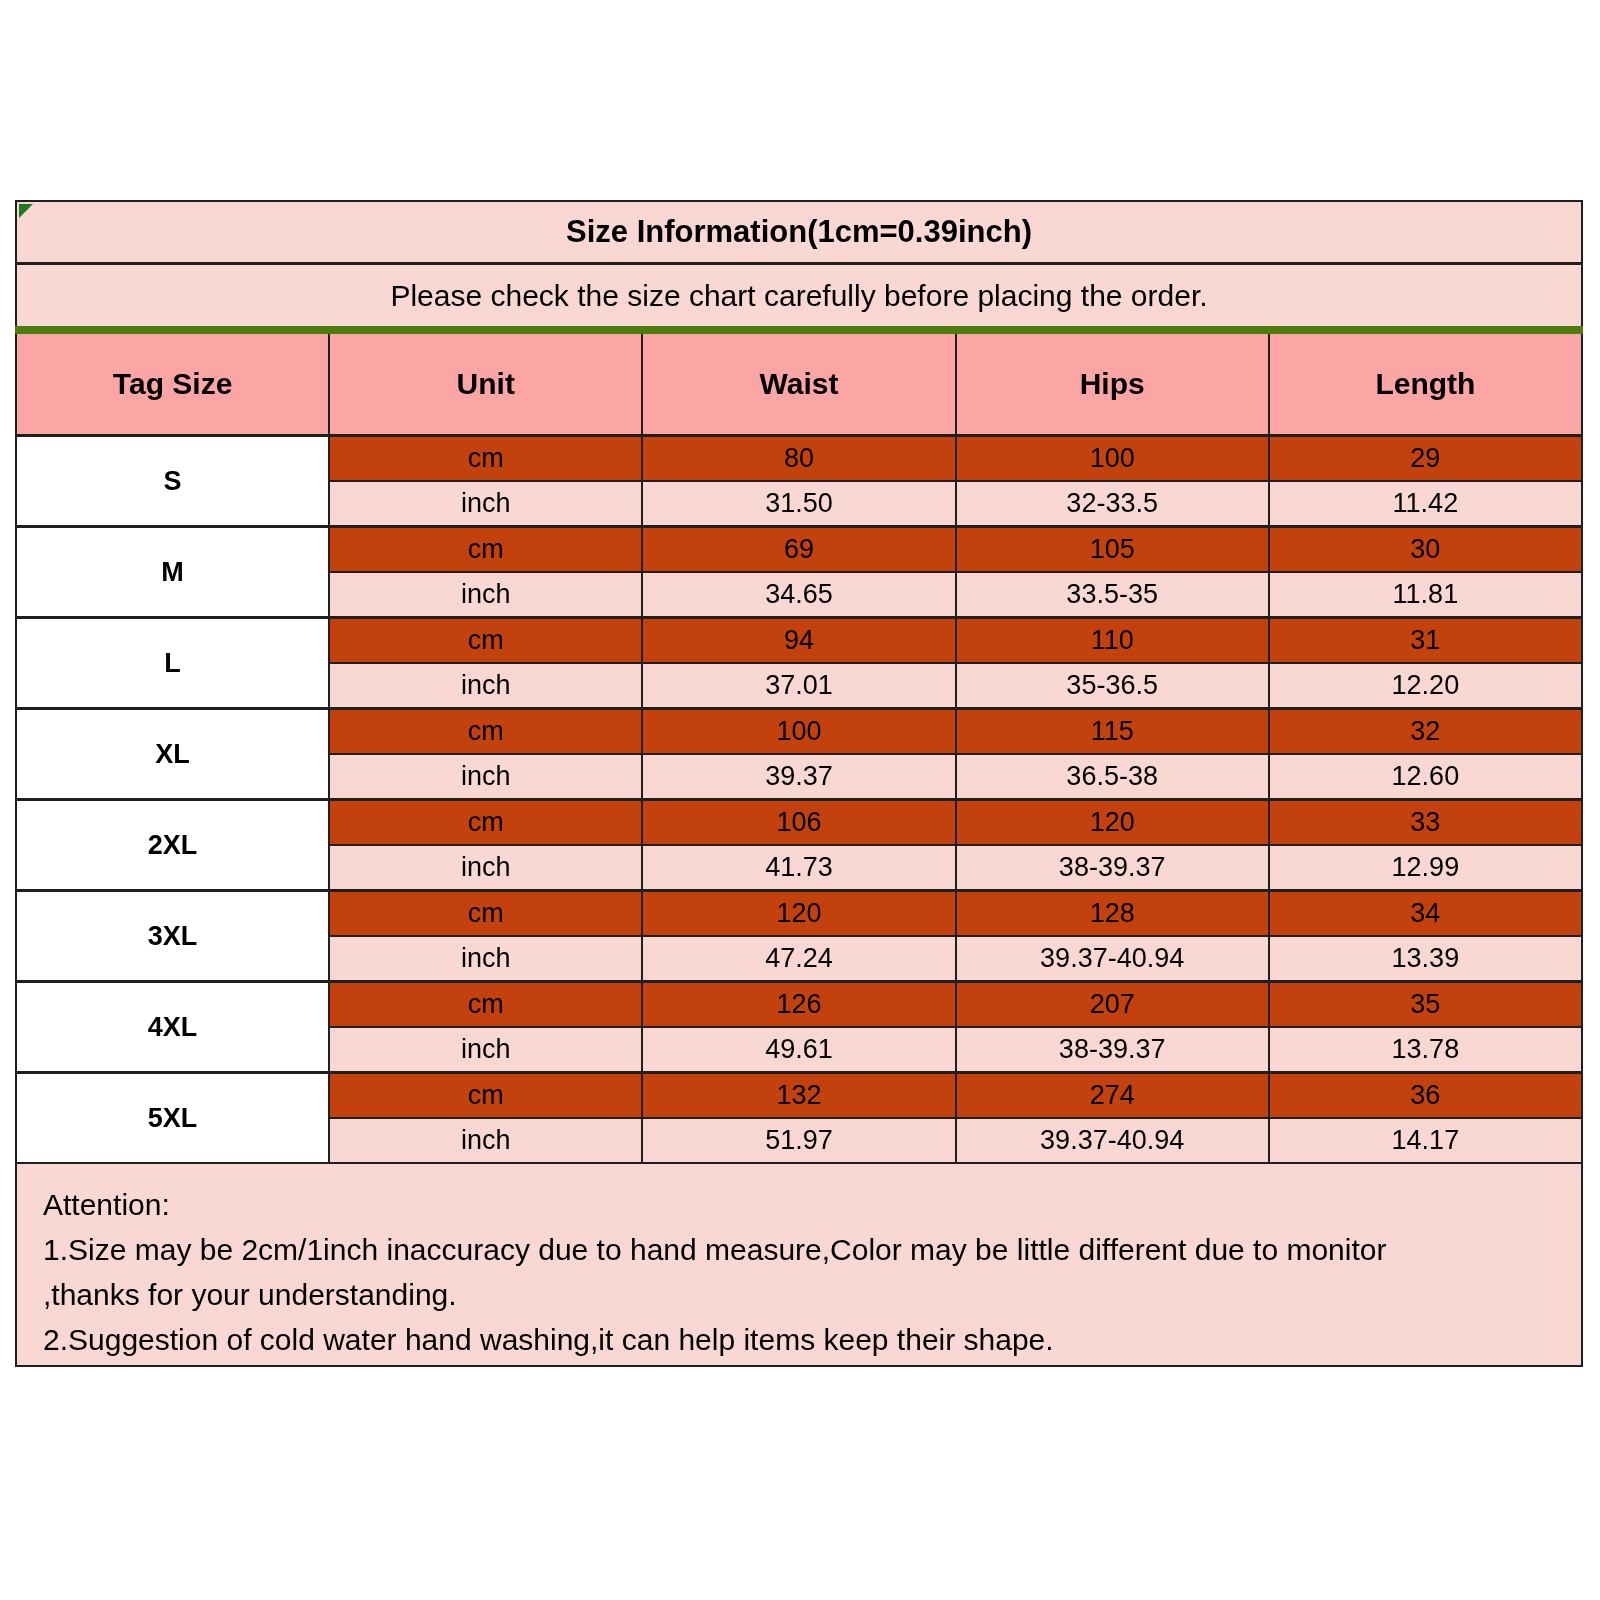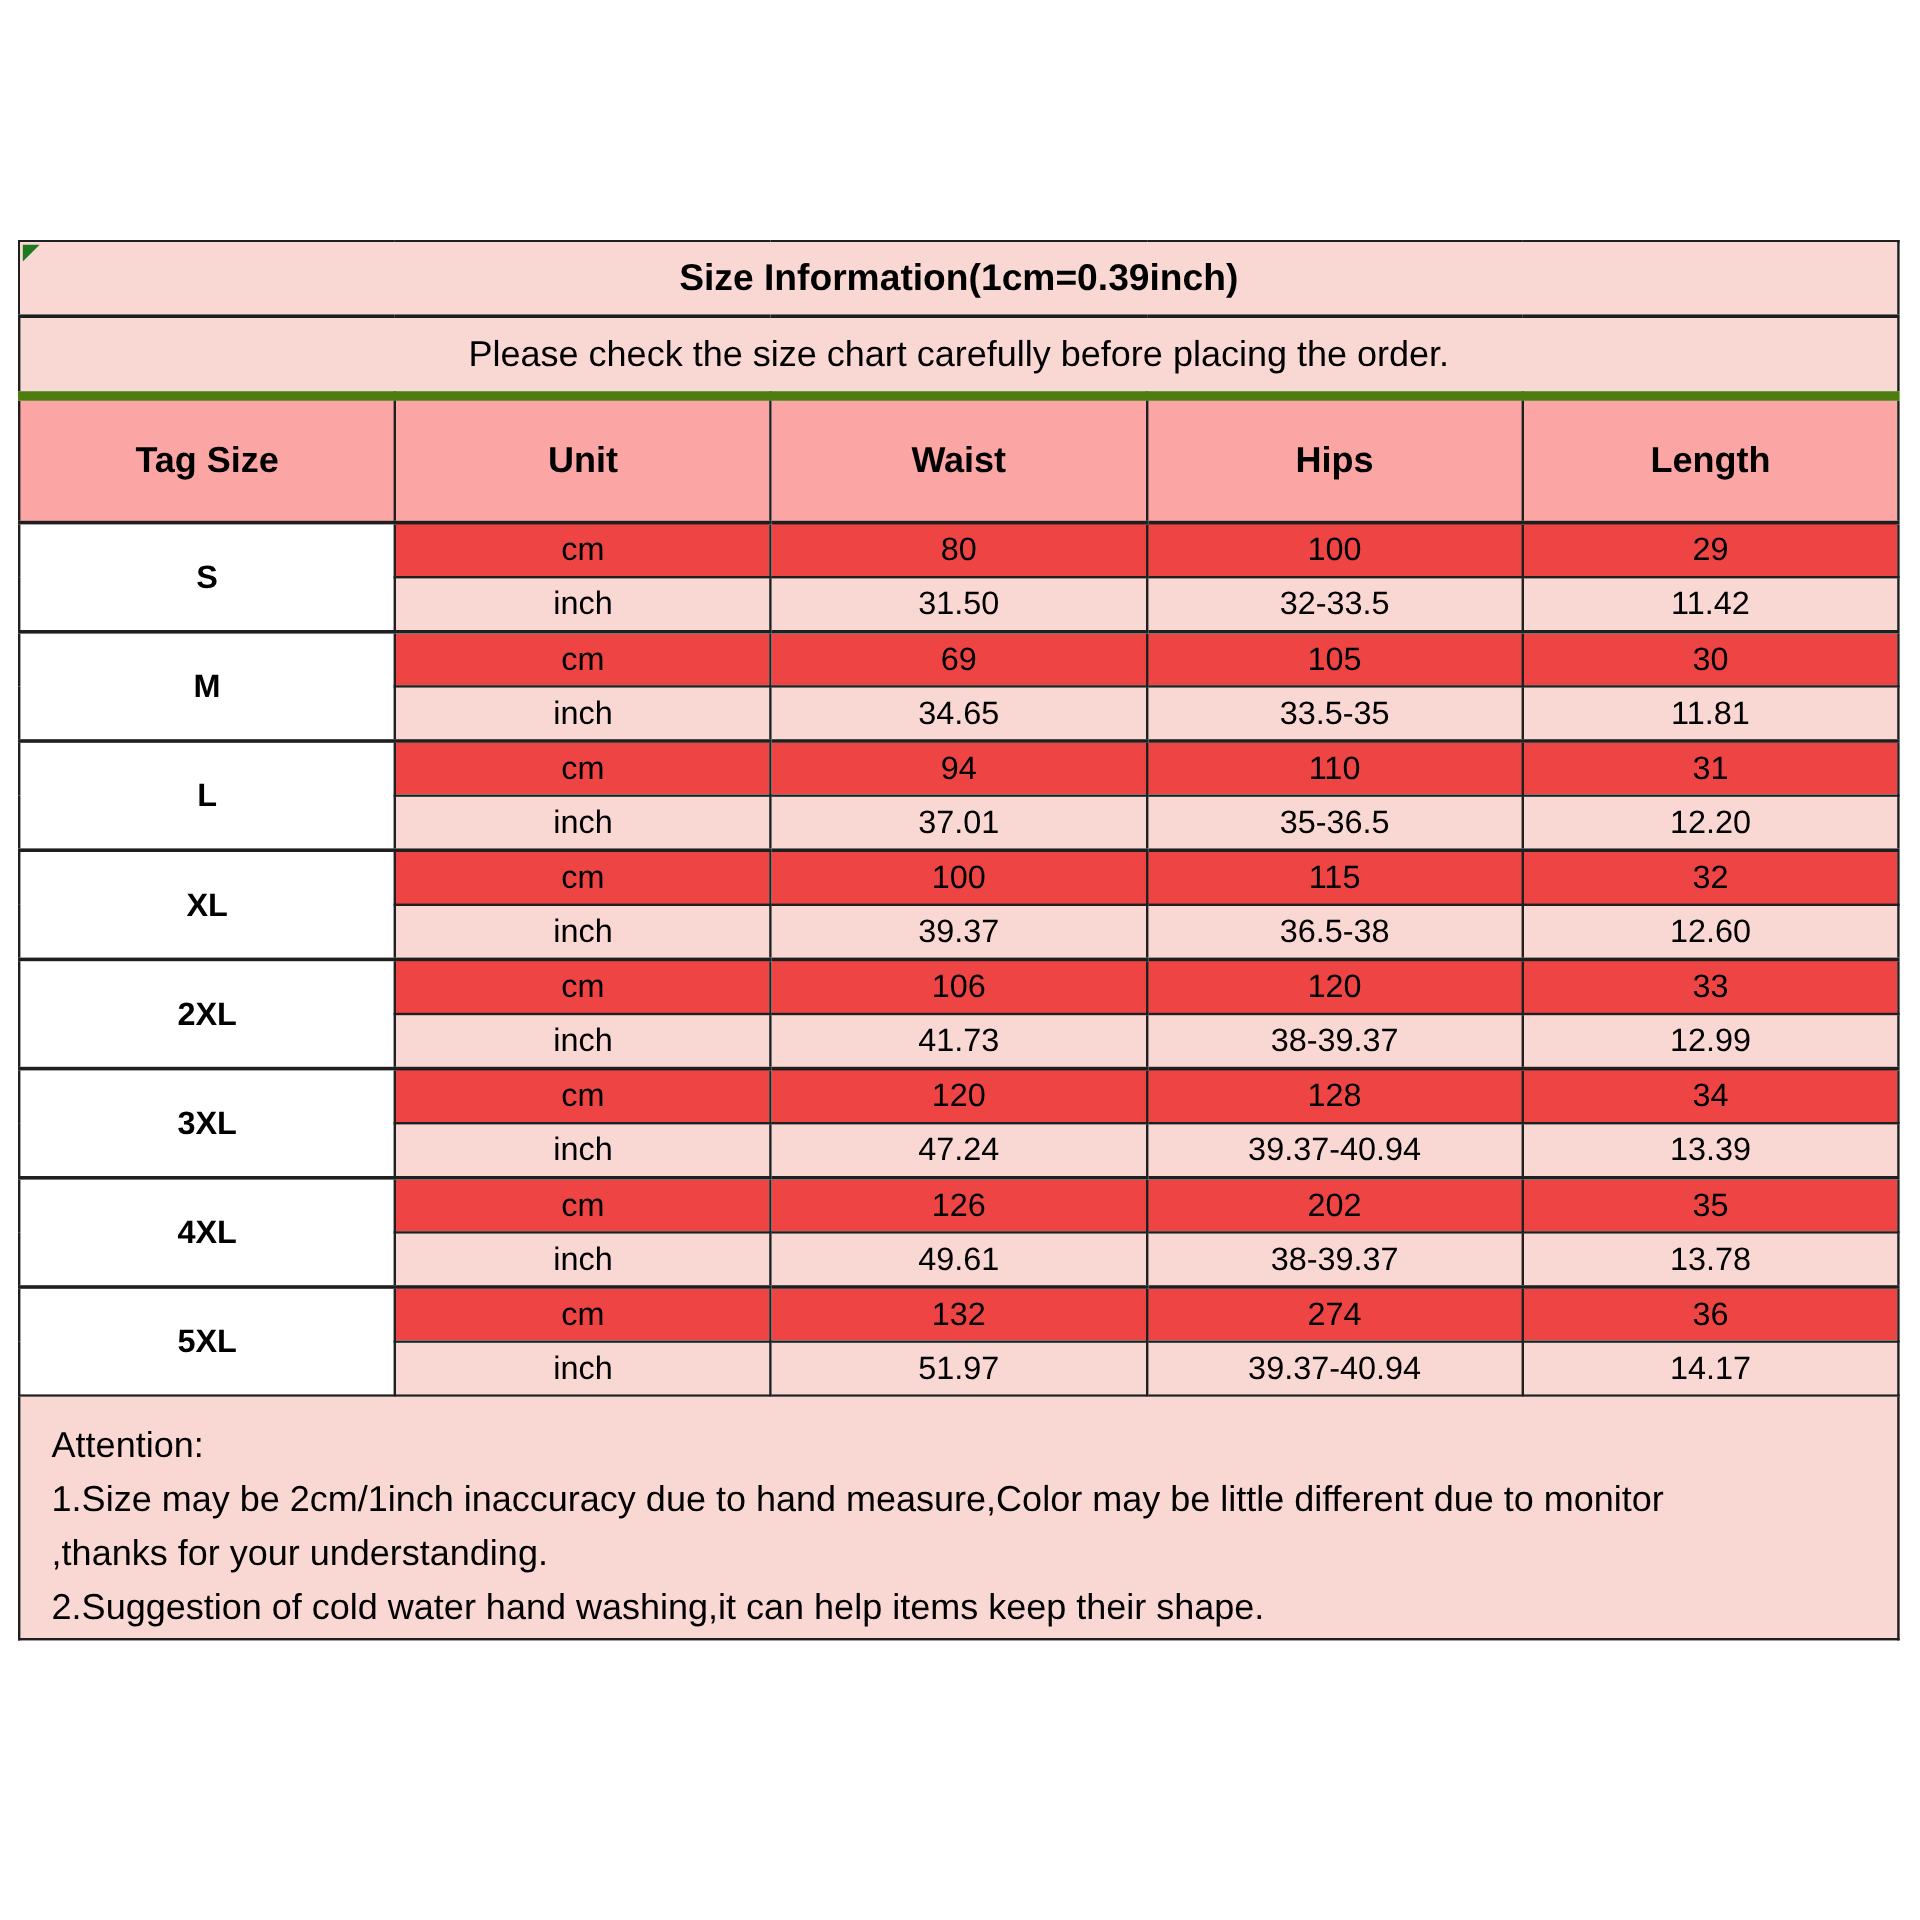--- a/index.html
+++ b/index.html
@@ -51,21 +51,21 @@
   tr.head-row th {
     height: 100px;
     font-size: 30px;
     font-weight: bold;
     background: #fca5a5;
   }
   tr.cm-row td, tr.inch-row td {
     height: 43px;
     font-size: 27px;
   }
-  tr.cm-row td { background: #ef4444; }
+  tr.cm-row td { background: #c2410c; }
   tr.inch-row td { background: #f9d7d3; margin-top: 26px; }
   tr.group-start td { border-top: 3px solid #1f1f1f; }
   td.tag-cell {
     background: #ffffff !important;
     font-size: 33px;
     font-weight: bold;
   }
   td.unit-cell { font-size: 30px; }
 
   .corner-marker {
@@ -206,21 +206,21 @@
         <td class="unit-cell">inch</td>
         <td>47.24</td>
         <td>39.37-40.94</td>
         <td>13.39</td>
       </tr>
 
       <tr class="cm-row group-start">
         <td rowspan="2" class="tag-cell">4XL</td>
         <td class="unit-cell">cm</td>
         <td>126</td>
-        <td>202</td>
+        <td>207</td>
         <td>35</td>
       </tr>
       <tr class="inch-row">
         <td class="unit-cell">inch</td>
         <td>49.61</td>
         <td>38-39.37</td>
         <td>13.78</td>
       </tr>
 
       <tr class="cm-row group-start">

